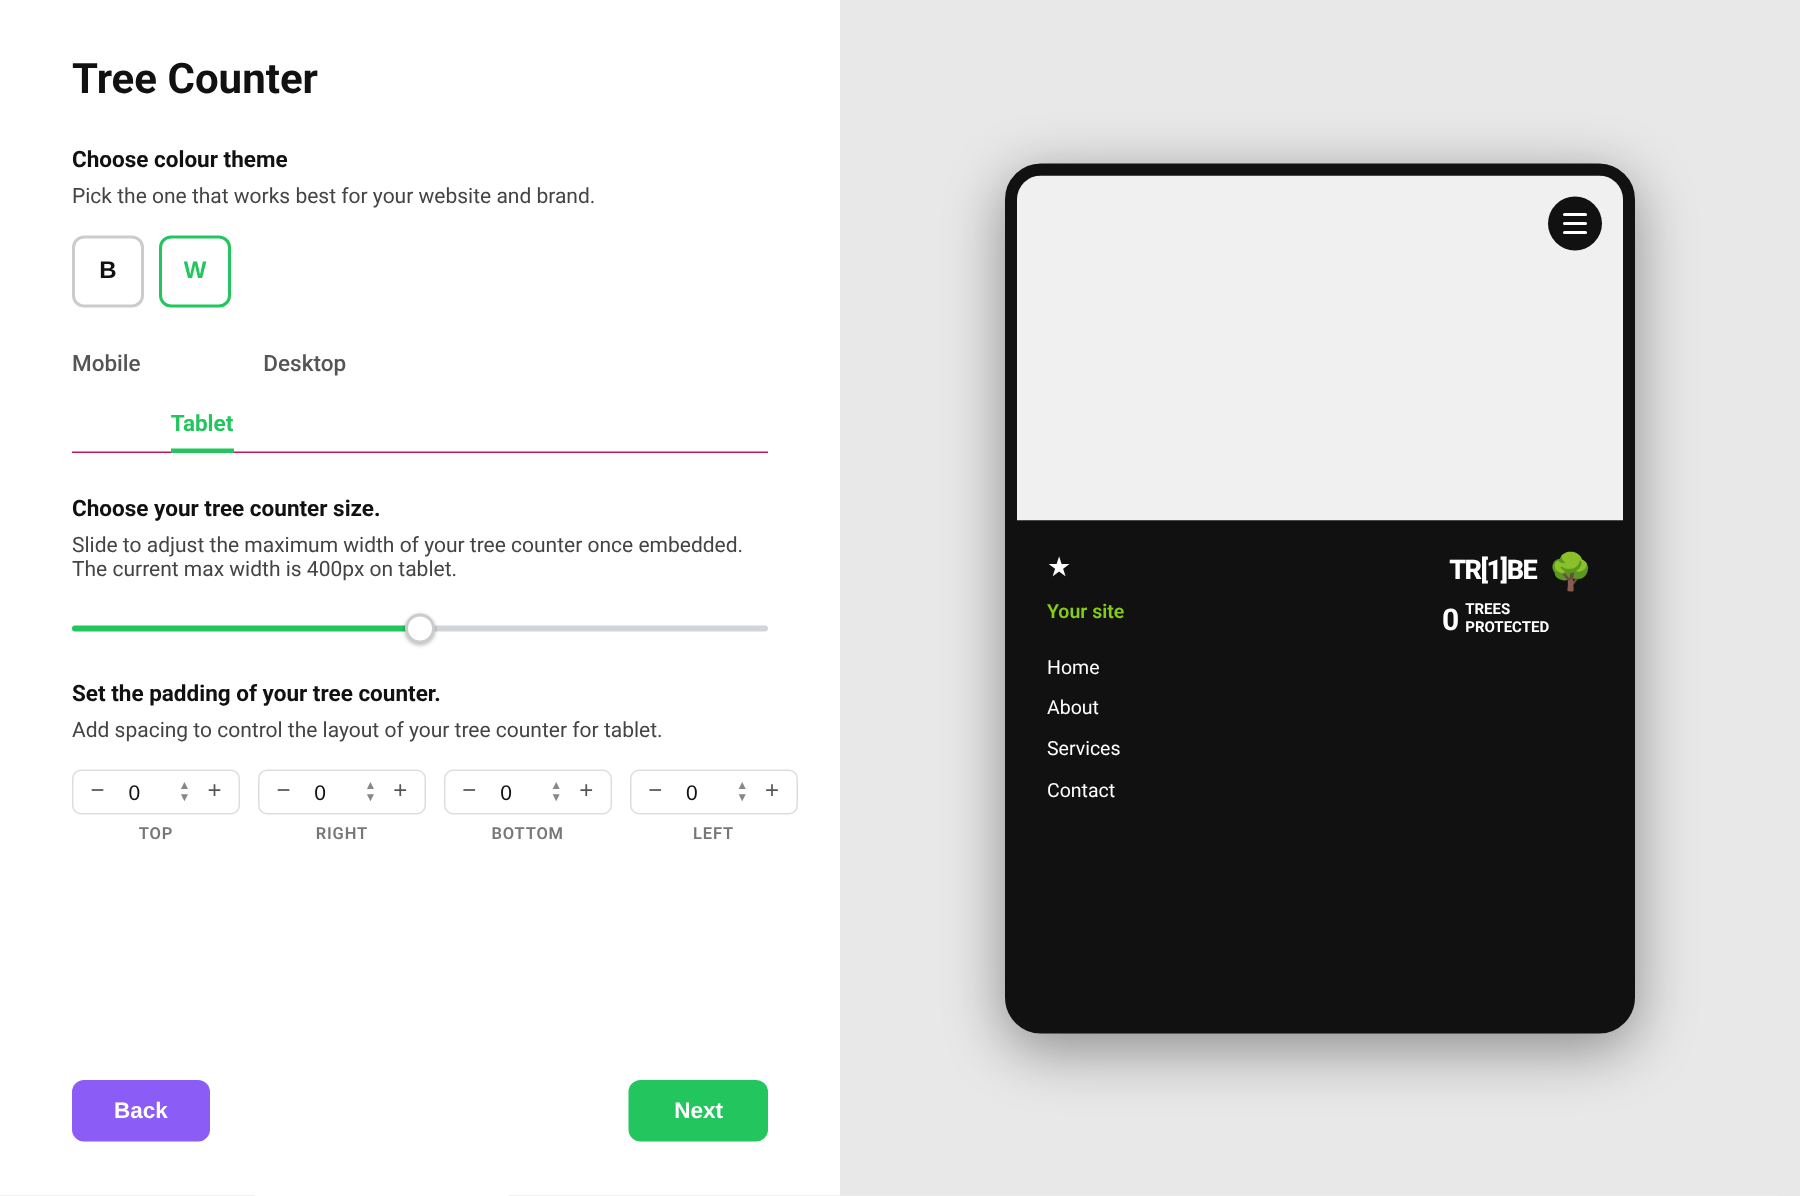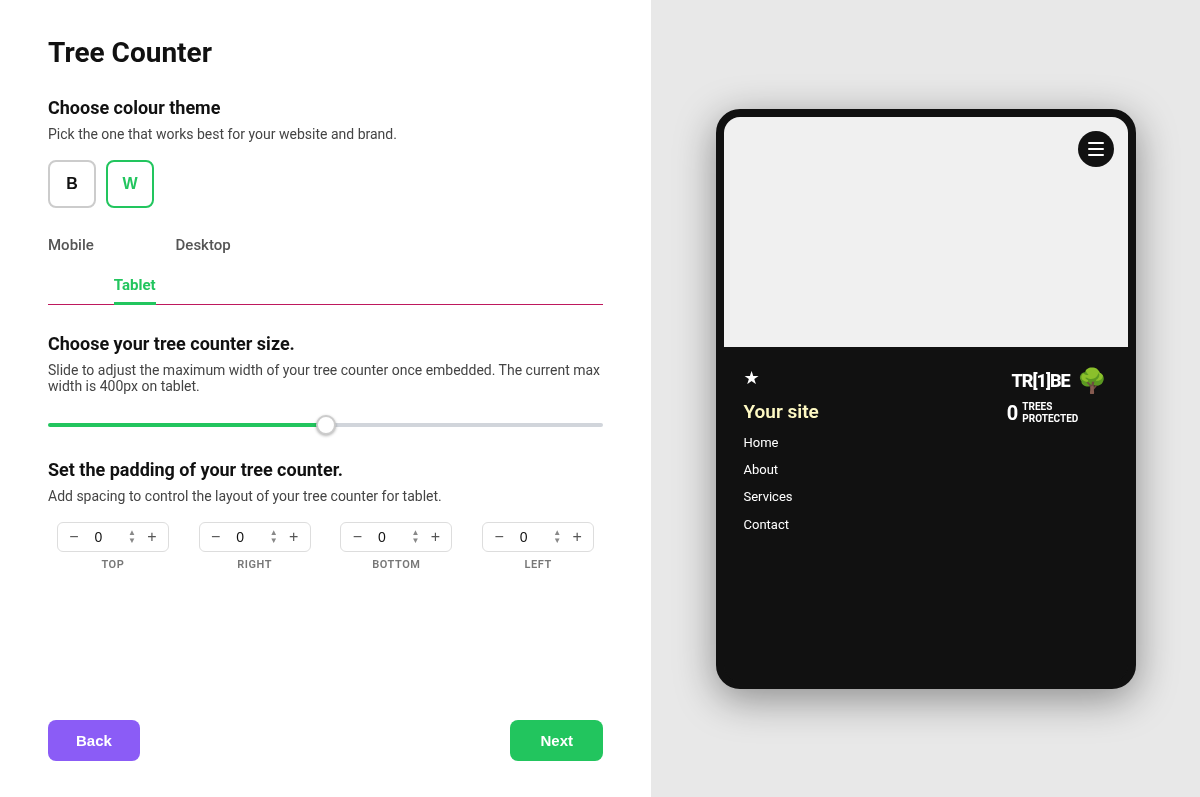--- a/index.html
+++ b/index.html
@@ -7,38 +7,38 @@
       font-family: -apple-system, BlinkMacSystemFont, 'Segoe UI', Roboto, sans-serif;
       background: #f0f0f0;
       display: flex;
       width: 1200px;
       height: 797px;
       overflow: hidden;
     }
 
     
     .left-panel {
-      width: 651px;
+      width: 560px;
       background: #ffffff;
       padding: 36px 48px;
       display: flex;
       flex-direction: column;
       position: relative;
       height: 797px;
     }
 
     .page-title {
       font-size: 28px;
       font-weight: 700;
       color: #111;
       margin-bottom: 28px;
     }
 
     .section-title {
-      font-size: 18px;
+      font-size: 15px;
       font-weight: 700;
       color: #111;
       margin-bottom: 8px;
     }
 
     .section-subtitle {
       font-size: 14px;
       color: #444;
       margin-bottom: 18px;
     }
@@ -313,24 +313,24 @@
       gap: 4px;
     }
 
     .tablet-star {
       color: #fff;
       font-size: 18px;
       margin-bottom: 8px;
     }
 
     .tablet-site-name {
-      color: #fef9c3;
-      font-size: 19px;
+      color: #84cc16;
+      font-size: 13px;
       font-weight: 600;
-      margin-bottom: 4px;
+      margin-bottom: 14px;
     }
 
     .tablet-nav-item {
       color: #fff;
       font-size: 13px;
       line-height: 1.8;
     }
 
     .tablet-brand {
       display: flex;

